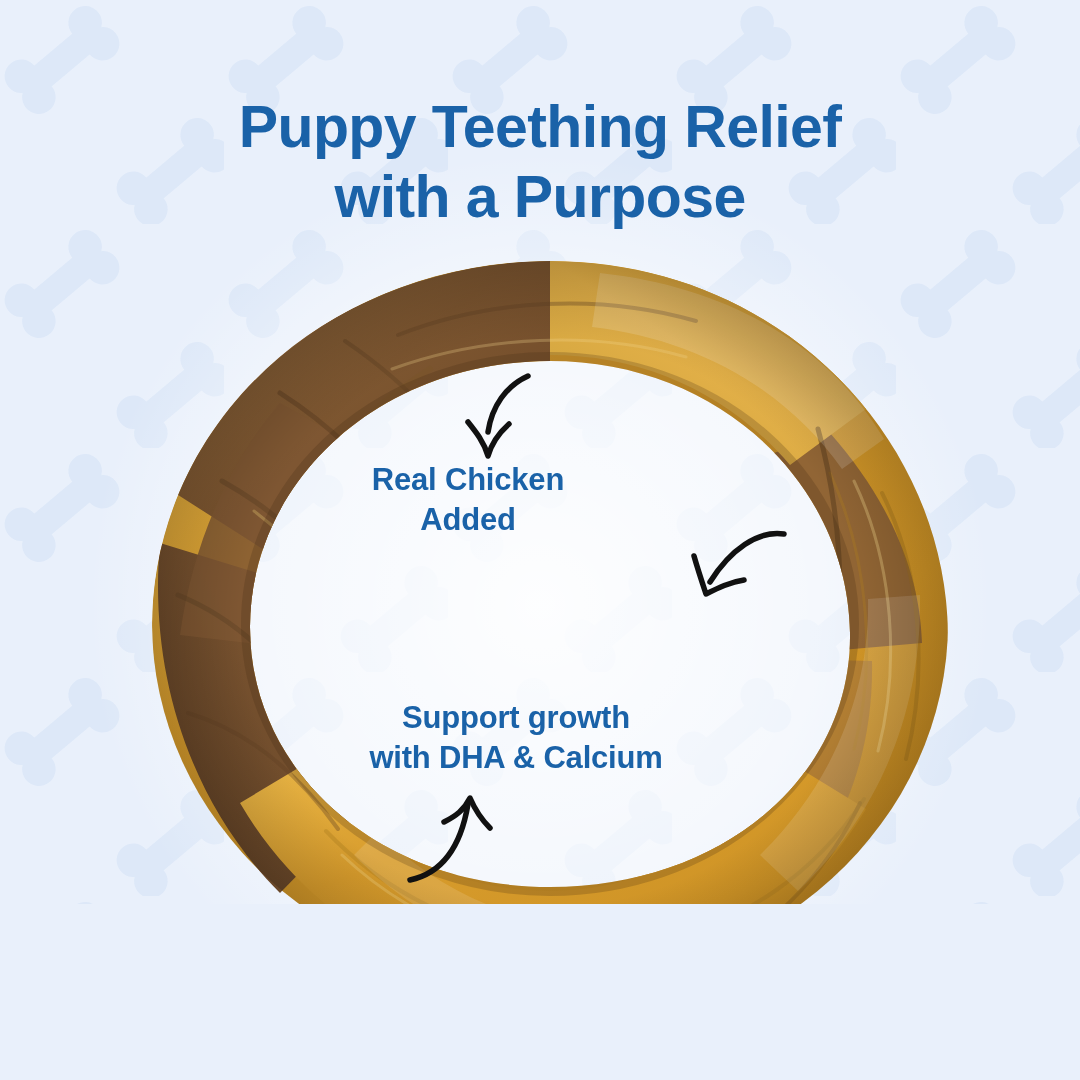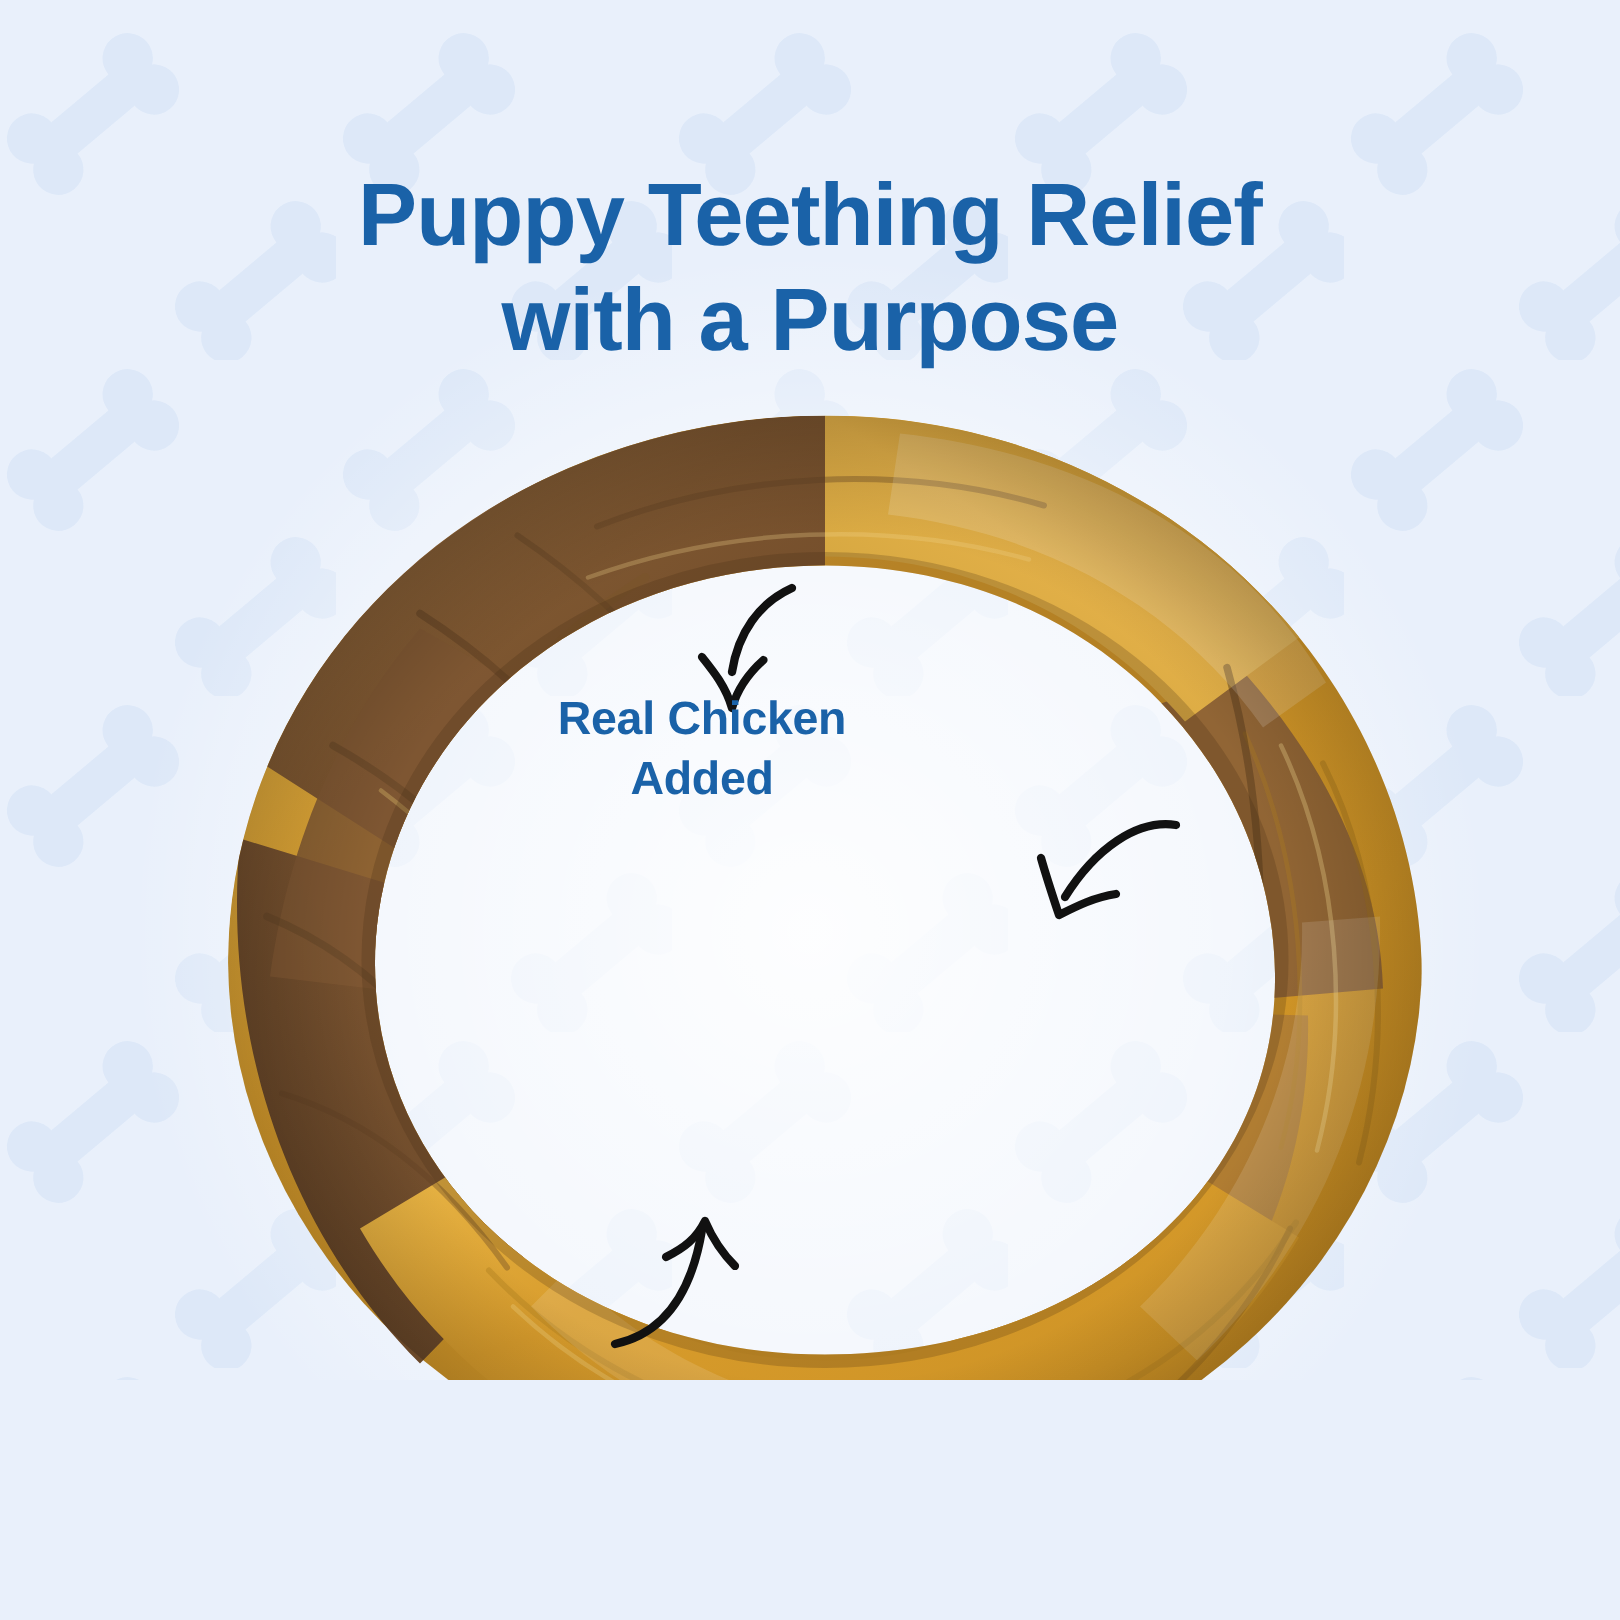--- a/index.html
+++ b/index.html
@@ -8,21 +8,20 @@
     padding: 0;
     background: #e9f0fb;
   }
   #stage {
     position: relative;
     width: 1080px;
     height: 904px;
     overflow: hidden;
     background: #fca5a5;
     font-family: "Liberation Sans", sans-serif;
-    margin-top: 16px;
   }
 
   
   #bone-pattern {
     position: absolute;
     inset: 0;
     z-index: 0;
     pointer-events: none;
   }
 
@@ -61,21 +60,21 @@
     font-family: "Liberation Sans", sans-serif;
     font-weight: bold;
     font-size: 31px;
     line-height: 1.28;
     text-align: center;
     white-space: pre-line;
     letter-spacing: -0.2px;
   }
   #callout-chicken {
     left: 322px;
-    top: 443px;
+    top: 460px;
     width: 292px;
   }
   #callout-gums {
     left: 455px;
     top: 612px;
     width: 390px;
   }
   #callout-growth {
     left: 288px;
     top: 698px;
@@ -248,14 +247,16 @@
 
   <svg class="arrow" id="arrow-gums" viewBox="0 0 104 82" aria-hidden="true">
     <path d="M98,10 C 72,6 44,26 24,58" fill="none" stroke="#111111" stroke-width="5.5" stroke-linecap="round"></path>
     <path d="M8,32 C 12,46 16,58 20,70 C 32,64 44,58 58,56" fill="none" stroke="#111111" stroke-width="5.5" stroke-linecap="round" stroke-linejoin="round"></path>
   </svg>
 
   <svg class="arrow" id="arrow-growth" viewBox="0 0 100 100" aria-hidden="true">
     <path d="M6,94 C 34,88 56,66 64,18" fill="none" stroke="#111111" stroke-width="5.5" stroke-linecap="round"></path>
     <path d="M40,36 C 52,30 60,24 66,12 C 72,26 78,34 86,42" fill="none" stroke="#111111" stroke-width="5.5" stroke-linecap="round" stroke-linejoin="round"></path>
   </svg>
+  <div class="callout" id="callout-growth">Support growth
+with DHA &amp; Calcium</div>
 
 </div>
 
 </body></html>

